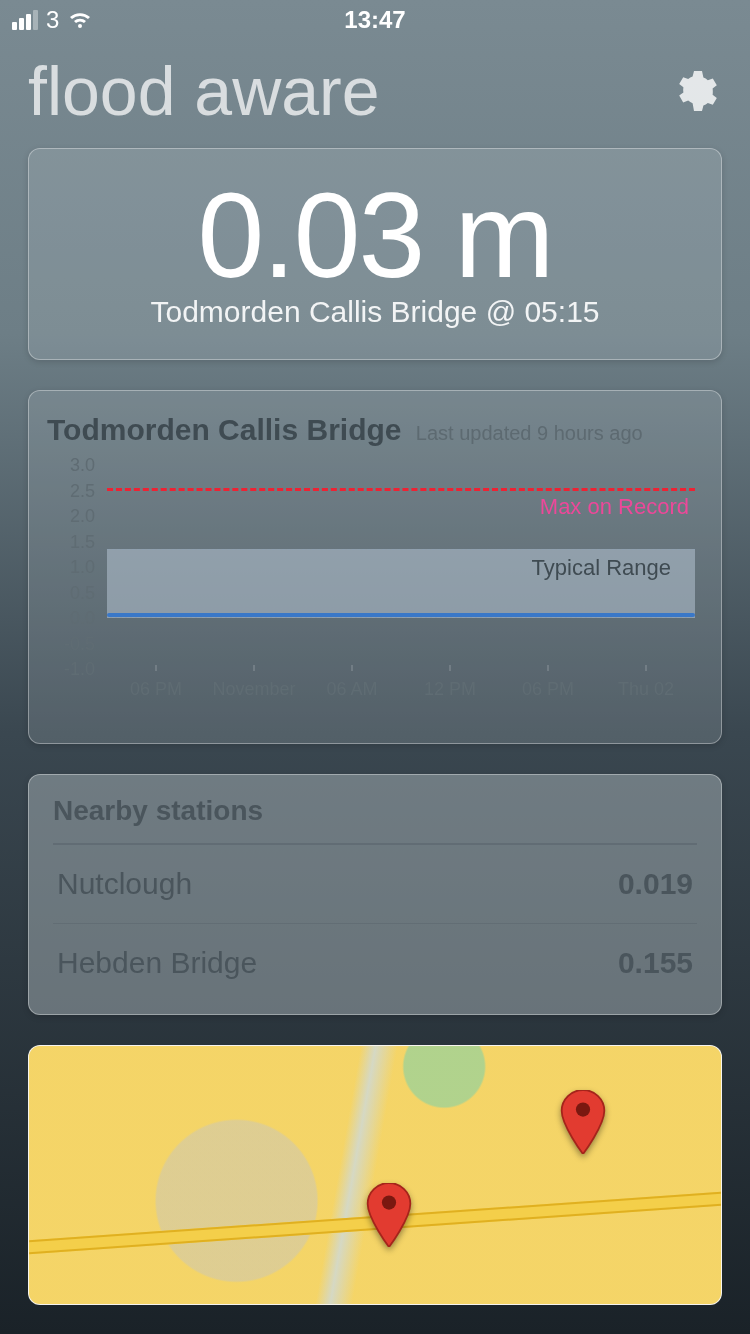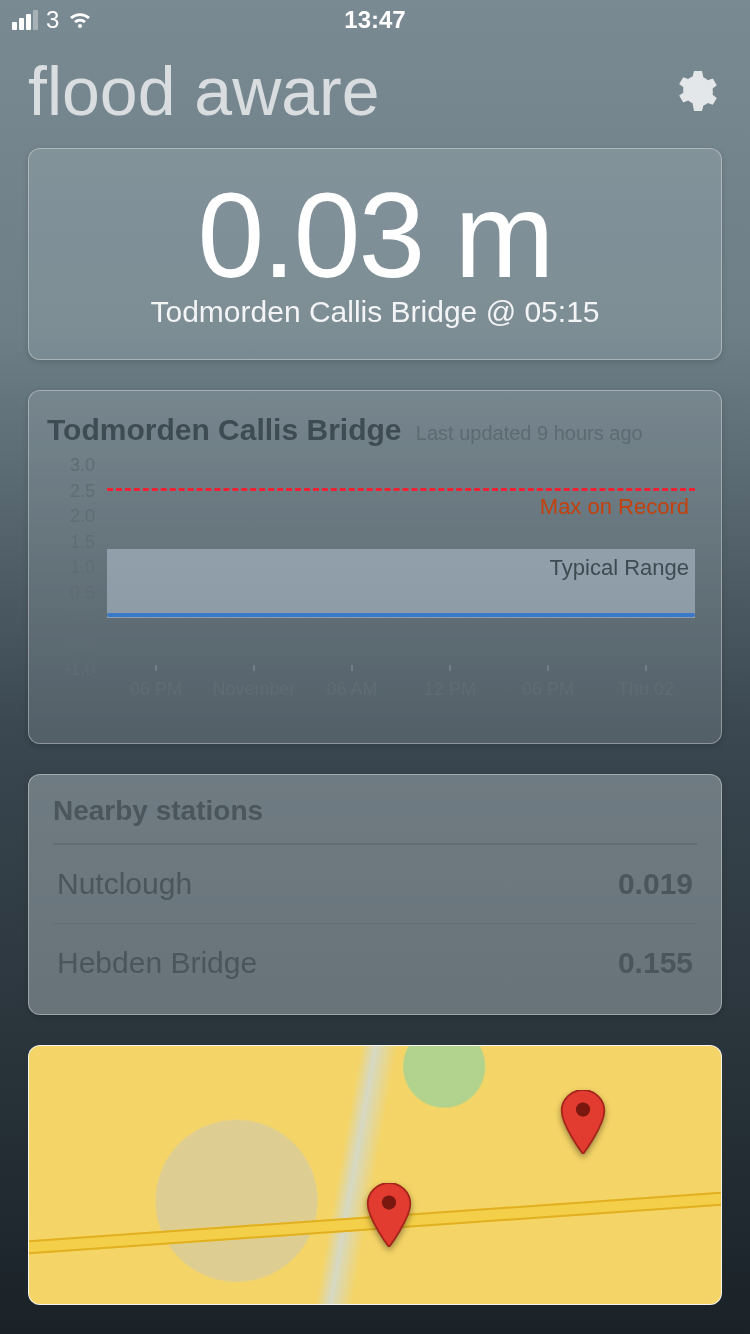--- a/index.html
+++ b/index.html
@@ -46,23 +46,23 @@
   .hero-sub { font-size: 30px; color: rgba(255,255,255,0.9); margin-top: 0; font-weight: 400; }
 
   .chart-card { padding: 22px 18px 34px 18px; color: #3f4b52; }
   .chart-header { font-size: 30px; font-weight: 600; color: #3f4b52; }
   .chart-header .updated { font-size: 20px; font-weight: 400; color: #5d6a71; margin-left: 6px; }
   .chart-area { position: relative; margin-top: 18px; height: 244px; }
   .y-axis { position:absolute; left:0; top:0; bottom:0; width:54px; }
   .y-tick { position:absolute; right:6px; font-size:18px; color:#5f6c73; transform: translateY(-50%); }
   .plot { position:absolute; left:60px; right:8px; top:0; bottom:40px; }
   .max-line { position:absolute; left:0; right:0; border-top: 3px dashed #e23; }
-  .max-label { position:absolute; right:6px; font-size:22px; color:#c2410c; }
+  .max-label { position:absolute; right:6px; font-size:22px; color:#ec4899; }
   .typical-band { position:absolute; left:0; right:0; background: rgba(180,195,210,0.55); border-top:1px dashed #8fa0b0; border-bottom:1px dashed #8fa0b0; }
-  .typical-label { position:absolute; right:6px; font-size:22px; color:#3f4b52; }
+  .typical-label { position:absolute; right:24px; font-size:22px; color:#3f4b52; }
   .water-line { position:absolute; left:0; right:0; height:4px; background:#3a78c8; border-radius:2px; }
   .x-ticks { position:absolute; left:60px; right:8px; bottom:0; height:36px; }
   .x-tick { position:absolute; top:6px; font-size:18px; color:#5f6c73; transform: translateX(-50%); white-space:nowrap;}
   .x-tickmark { position:absolute; top:-8px; width:1px; height:6px; background:#8a939a; transform: translateX(-50%);}
 
   .nearby-card { padding: 20px 24px 12px 24px; color:#3f4b52; background: rgba(180,190,195,0.45); }
   .nearby-title { font-size: 28px; font-weight: 700; color:#4a555c; padding-bottom: 16px; border-bottom: 2px solid rgba(90,100,108,0.6); }
   .nearby-row { display:flex; justify-content: space-between; align-items:center; padding: 22px 4px; border-bottom: 1px solid rgba(90,100,108,0.5); font-size:30px; color:#4a555c; cursor:pointer;}
   .nearby-row:last-child { border-bottom:none; }
   .nearby-val { color:#4a555c;font-weight:bold; }

